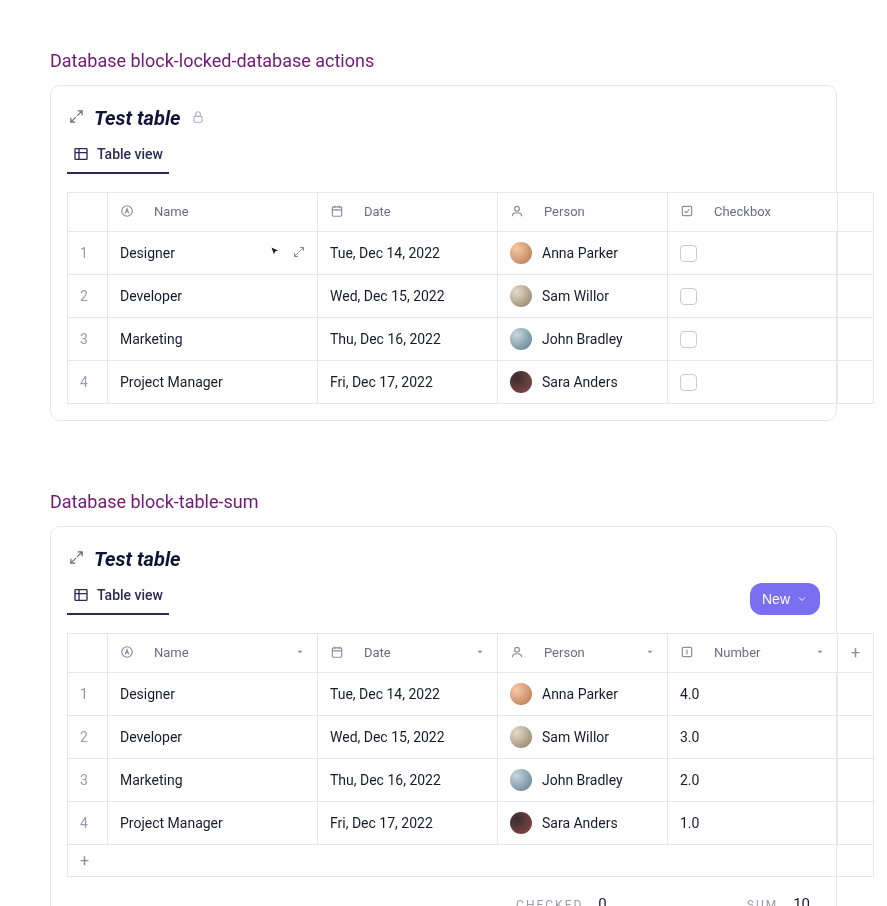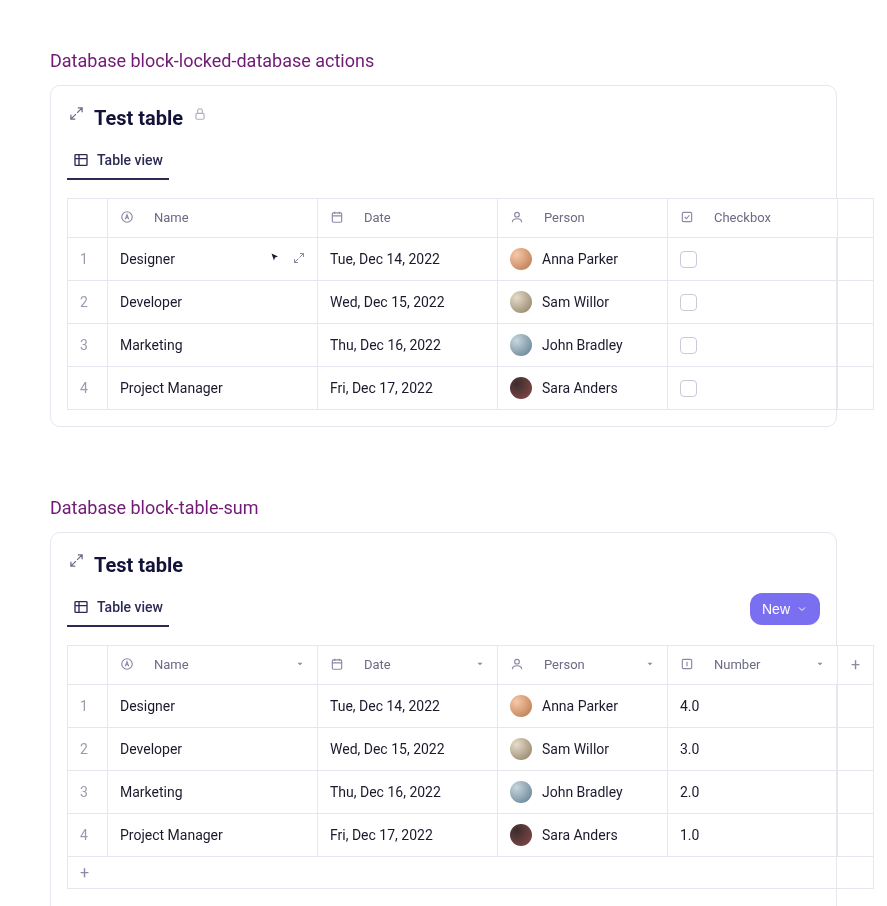--- a/index.html
+++ b/index.html
@@ -16,35 +16,37 @@
     margin-bottom: 14px;
   }
   .panel {
     border: 1px solid #e6e6ef;
     border-radius: 10px;
     padding: 16px;
     margin-bottom: 70px;
   }
   .panel-head {
     display: flex;
+    align-items: center;
     gap: 10px;
     padding: 4px 2px 8px 2px;
+    font-style: italic;
   }
   .expand-icon svg { width: 15px; height: 15px; stroke: #6b6b85; stroke-width: 2; fill: none; }
   .title {
     font-size: 20px;
     font-weight: 700;
     color: #13133a;
   }
   .lock-icon svg { width: 14px; height: 14px; stroke: #b0b0c5; stroke-width: 2; fill: none; }
   .tabs-row {
     display: flex;
-    align-items: center;
+    align-items: flex-end;
     justify-content: space-between;
-    margin-top: 6px;
+    margin-top: 0;
   }
   .tab {
     display: inline-flex;
     align-items: center;
     gap: 8px;
     padding: 8px 6px 10px 6px;
     font-size: 14px;
     color: #2a2a55;
     border-bottom: 2px solid #2a2a55;
     font-weight: 500;

